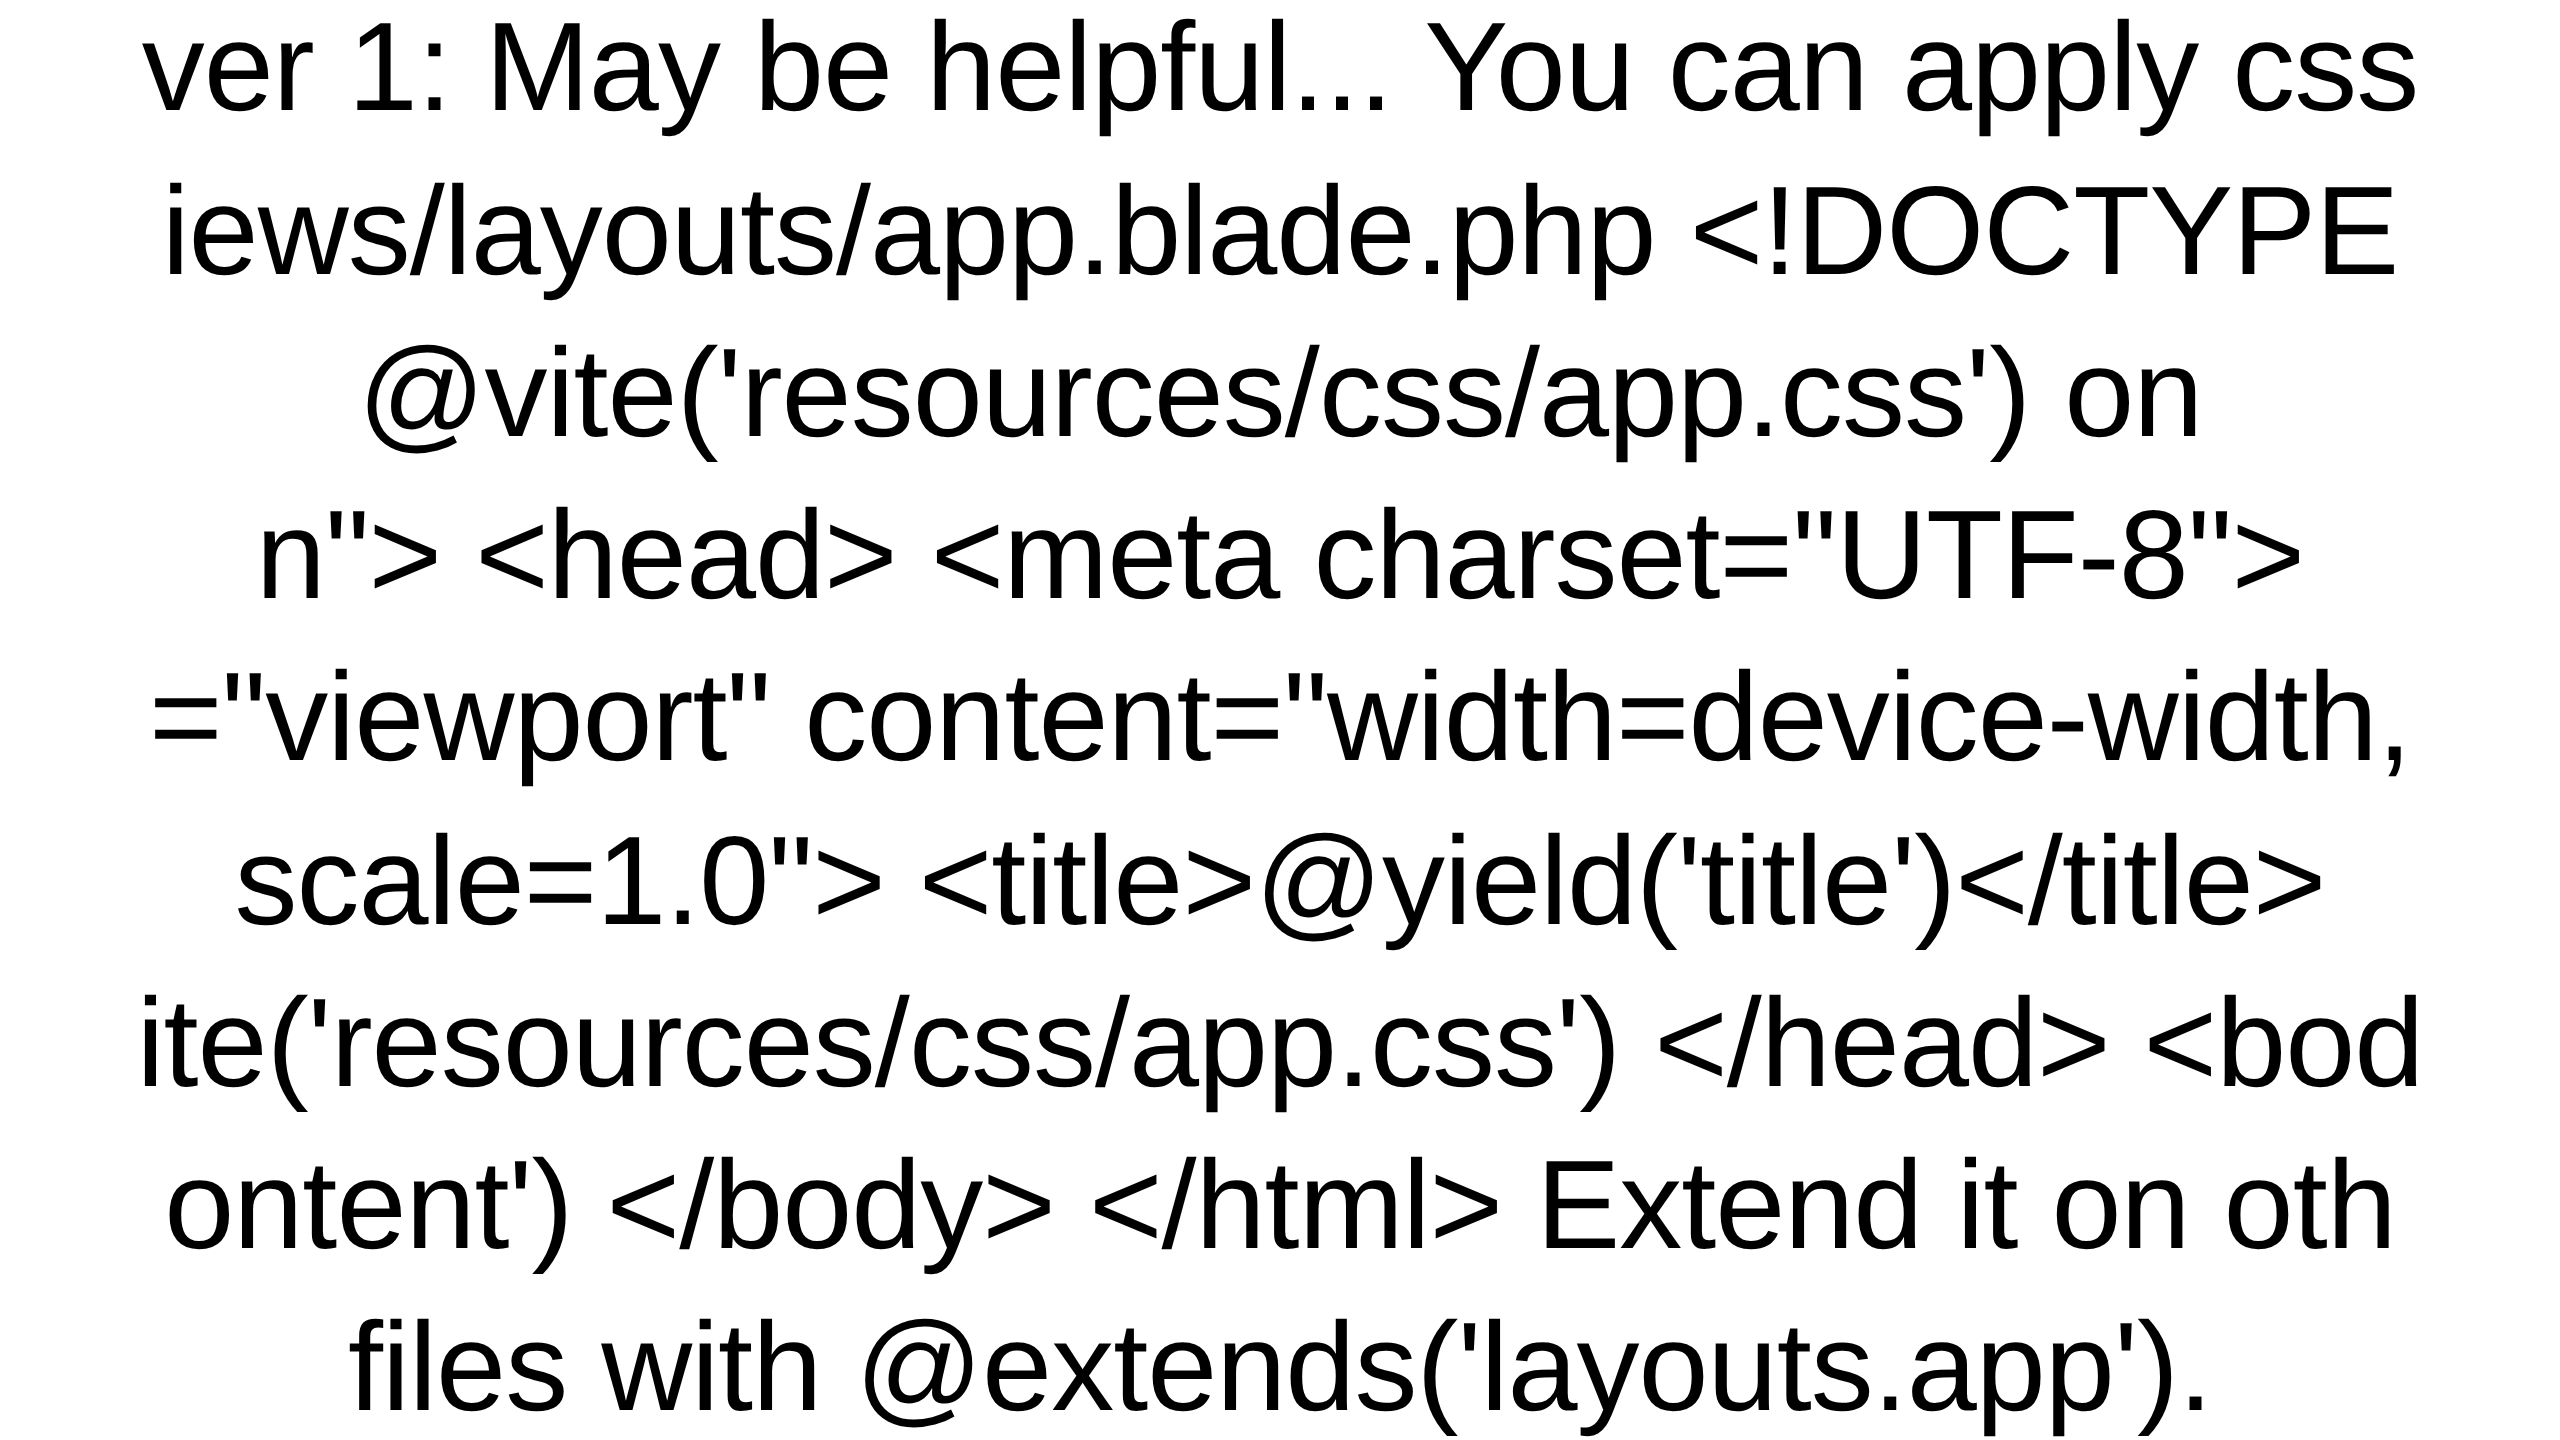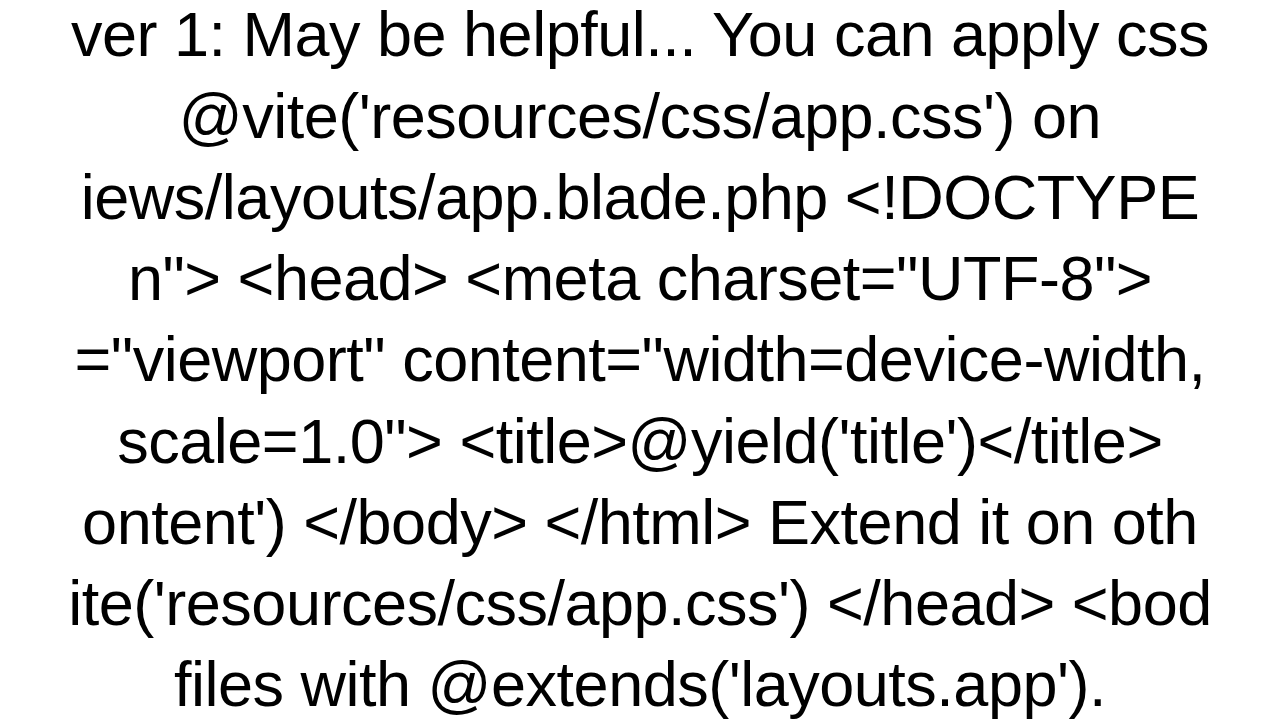--- a/index.html
+++ b/index.html
@@ -27,21 +27,21 @@
     }
     .line {
       display: block;
     }
   </style>
 </head>
 <body>
 
 <div class="content">
   <span class="line">ver 1: May be helpful... You can apply css</span>
+  <span class="line">iews/layouts/app.blade.php &lt;!DOCTYPE</span>
   <span class="line">@vite('resources/css/app.css') on</span>
-  <span class="line">iews/layouts/app.blade.php &lt;!DOCTYPE</span>
   <span class="line">n"&gt; &lt;head&gt;     &lt;meta charset="UTF-8"&gt;</span>
   <span class="line">="viewport" content="width=device-width,</span>
   <span class="line">scale=1.0"&gt;     &lt;title&gt;@yield('title')&lt;/title&gt;</span>
+  <span class="line">ite('resources/css/app.css') &lt;/head&gt; &lt;bod</span>
   <span class="line">ontent') &lt;/body&gt; &lt;/html&gt;  Extend it on oth</span>
-  <span class="line">ite('resources/css/app.css') &lt;/head&gt; &lt;bod</span>
   <span class="line">files with @extends('layouts.app').</span>
 </div>
 
 </body></html>

